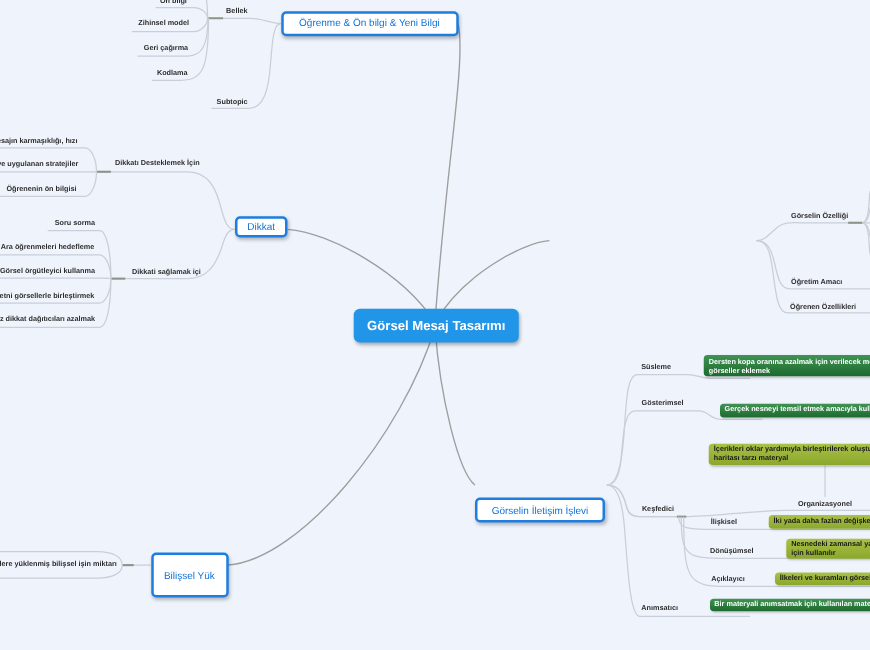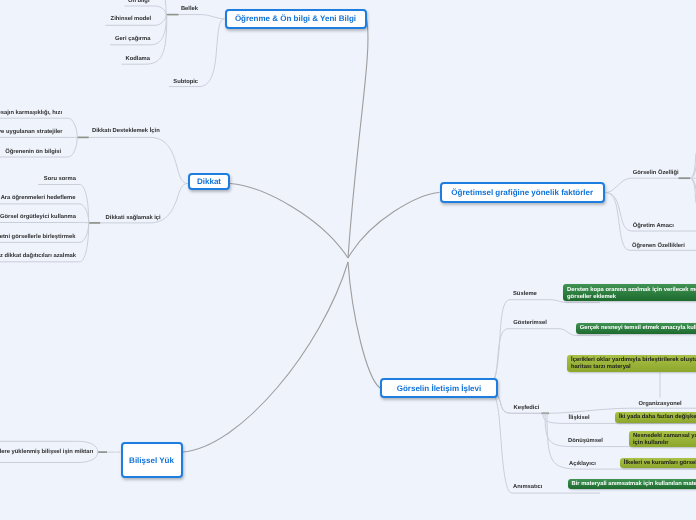--- a/index.html
+++ b/index.html
@@ -10,21 +10,21 @@
   #stage{position:absolute;left:0;top:0;width:696px;height:520px;
     transform:translateZ(0);}
   svg#links{position:absolute;left:0;top:0;width:760px;height:560px;}
   .node{position:absolute;white-space:nowrap;box-sizing:border-box;}
 
   #root-node{background:#2196e8;color:#fff;font-weight:bold;font-size:10.5px;
     border-radius:5px;display:flex;align-items:center;justify-content:center;
     box-shadow:1px 2px 3px rgba(0,0,0,.3);
     left:283px;top:247px;width:132px;height:27px;}
 
-  .lvl1{background:#fff;border:2px solid #1d7ee0;color:#0f72d8;font-weight:bold;
+  .lvl1{background:#fff;border:2px solid #1d7ee0;color:#0f72d8;font-weight:normal;
     font-size:8px;border-radius:4px;display:flex;align-items:center;justify-content:center;
     box-shadow:1px 2px 3px rgba(0,0,0,.25);}
 
   .lbl{position:absolute;white-space:nowrap;color:#2e2e2e;font-weight:bold;
        font-size:5.8px;line-height:7px;}
 
   .cbox{position:absolute;color:#fff;font-weight:bold;font-size:5.8px;border-radius:3px;
     padding:2.2px 3.7px;line-height:7px;box-shadow:1px 1px 2px rgba(0,0,0,.22);
     box-sizing:border-box;overflow:hidden;}
   .cbox.dark{background:linear-gradient(#3f9353,#1d6a2e);}
@@ -86,24 +86,21 @@
 
   <div class="node lvl1" style="left:224.5px;top:8.5px;width:142px;height:20px;">
       <span>Öğrenme &amp; Ön bilgi &amp; Yeni Bilgi</span>
     </div>
   <div class="node lvl1" style="left:188px;top:173px;width:42px;height:17px;">
       <span>Dikkat</span>
     </div>
   <div class="node lvl1" style="left:120.5px;top:442px;width:62px;height:36px;">
       <span>Bilişsel Yük</span>
     </div>
-  <div class="node lvl1" style="left:439.5px;top:182px;width:165.5px;height:21px;">
-      <span>Öğretimsel grafiğine yönelik faktörler</span>
-    </div>
-  <div class="node lvl1" style="left:380px;top:378px;width:118px;height:20px;">
+  <div class="node lvl1" style="left:380px;top:398px;width:104px;height:20px;">
       <span>Görselin İletişim İşlevi</span>
     </div>
 
   <div class="lbl" style="left:180.9px;top:6.3px;"><span>Bellek</span></div>
   <div class="lbl" style="left:173.3px;top:78.8px;"><span>Subtopic</span></div>
   <div class="lbl" style="right:546.5px;top:-1.9px;"><span>Ön bilgi</span></div>
   <div class="lbl" style="right:544.8px;top:15.8px;"><span>Zihinsel model</span></div>
   <div class="lbl" style="right:545.5px;top:35.8px;"><span>Geri çağırma</span></div>
   <div class="lbl" style="right:546.0px;top:55.6px;"><span>Kodlama</span></div>
   <div class="lbl" style="left:92.0px;top:127.8px;"><span>Dikkatı Desteklemek İçin</span></div>
@@ -130,13 +127,16 @@
   <div class="lbl" style="left:569.0px;top:460.6px;"><span>Açıklayıcı</span></div>
 
   <div class="cbox dark" style="left:563.4px;top:284.4px;width:172px;height:16.4px;"><span>Dersten kopa oranına azalmak için verilecek motive edici görseller eklemek</span></div>
   <div class="cbox dark" style="left:576.0px;top:323.0px;width:200px;height:11.2px;"><span>Gerçek nesneyi temsil etmek amacıyla kullanılır</span></div>
   <div class="cbox olive" style="left:567.4px;top:354.9px;width:176px;height:17.2px;"><span>İçerikleri oklar yardımıyla birleştirilerek oluşturulan kavram haritası tarzı materyal</span></div>
   <div class="cbox olive" style="left:615.2px;top:411.7px;width:120px;height:10.9px;"><span>İki yada daha fazlan değişkeni</span></div>
   <div class="cbox olive" style="left:629.3px;top:430.5px;width:165px;height:16.9px;"><span>Nesnedeki zamansal ya da uzamsal değişimi göstermek için kullanılır</span></div>
   <div class="cbox olive" style="left:620.1px;top:457.5px;width:110px;height:10.4px;"><span>İlkeleri ve kuramları görselleştirmek</span></div>
   <div class="cbox dark" style="left:567.8px;top:479.3px;width:160px;height:9.8px;"><span>Bir materyali anımsatmak için kullanılan materyal</span></div>
 
+  <div class="node" id="root-node">
+      <span>Görsel Mesaj Tasarımı</span>
+    </div>
 </div>
 
 </body></html>

